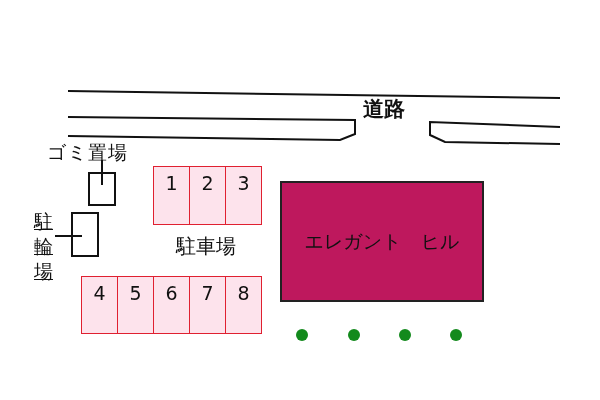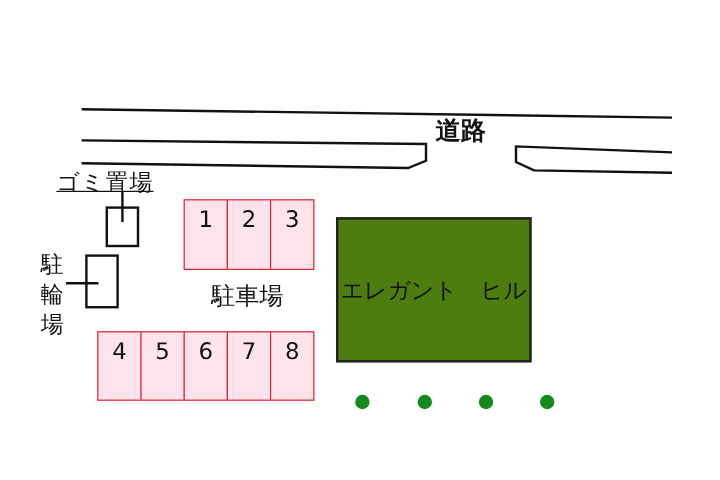--- a/index.html
+++ b/index.html
@@ -1,27 +1,27 @@
 <!DOCTYPE html>
 <html><head>
   <meta charset="utf-8">
   <style>
     html, body { margin: 0; padding: 0; background: #ffffff; }
     body { width: 600px; height: 400px; position: relative; overflow: hidden;
            font-family: "DejaVu Sans", "Liberation Sans", sans-serif; color: #111; }
     svg { position: absolute; left: 0; top: 0; }
     .lbl { position: absolute; white-space: nowrap; line-height: 1; }
     .road-label { left: 363px; top: 99px; font-size: 21px; font-weight: bold; }
-    .garbage-label { left: 47px; top: 143px; font-size: 19px; letter-spacing: 1px; text-decoration: underline; }
-    .bike-label { left: 34px; top: 209px; font-size: 19px; width: 22px; line-height: 25px; word-break: break-all; white-space: normal; }
+    .garbage-label { left: 47px; top: 143px; font-size: 19px; letter-spacing: 1px; }
+    .bike-label { left: 34px; top: 209px; font-size: 19px; width: 22px; line-height: 25px; word-break: break-all; white-space: normal; text-decoration: underline; }
     .parking-label { left: 176px; top: 236px; font-size: 20px; }
     .space { position: absolute; box-sizing: border-box; background: #fde3ec; border: 1.5px solid #e02030;
              font-size: 19px; text-align: center; padding-top: 5px; color: #111; }
-    .building { position: absolute; left: 280px; top: 181px; width: 163px; height: 121px; box-sizing: border-box;
-                background: #4d7c0f; border: 2px solid #222; display: flex; align-items: center; justify-content: center; }
+    .building { position: absolute; left: 280px; top: 181px; width: 204px; height: 121px; box-sizing: border-box;
+                background: #be185d; border: 2px solid #222; display: flex; align-items: center; justify-content: center; }
     .building span { font-size: 19px; white-space: pre; }
     .tree { position: absolute; width: 12px; height: 12px; border-radius: 50%; background: #138a1c; }
   </style>
 </head>
 <body>
 
 <svg width="600" height="400">
   <g stroke="#111" stroke-width="2" fill="none">
     <line x1="68" y1="91" x2="560" y2="98"></line>
     <polyline points="68,117 355,120 355,134 340,140 68,136"></polyline>

